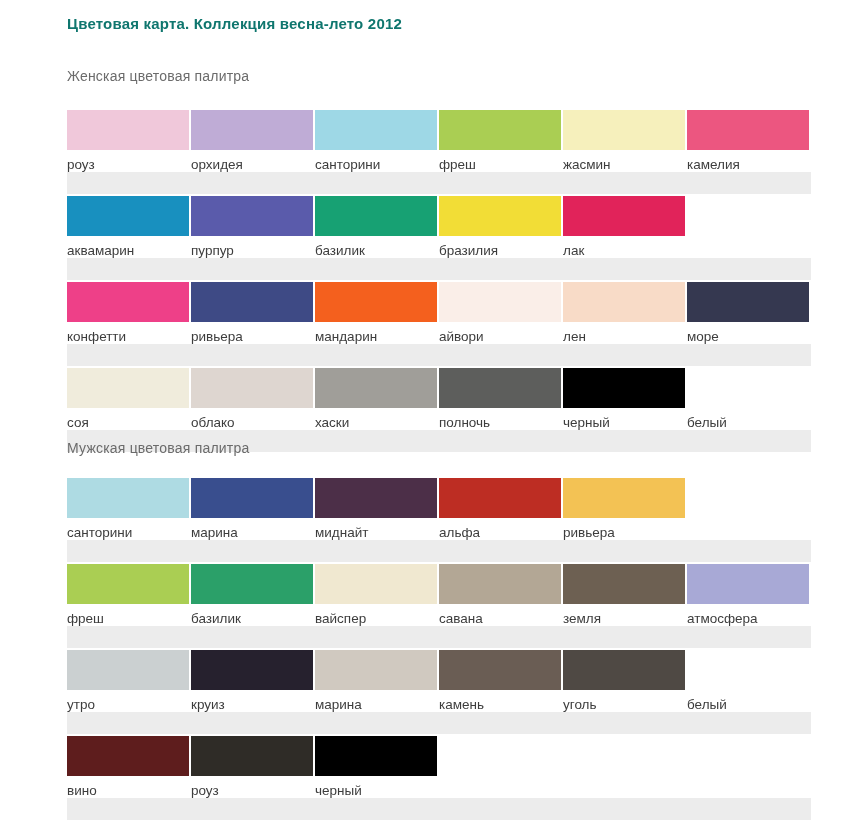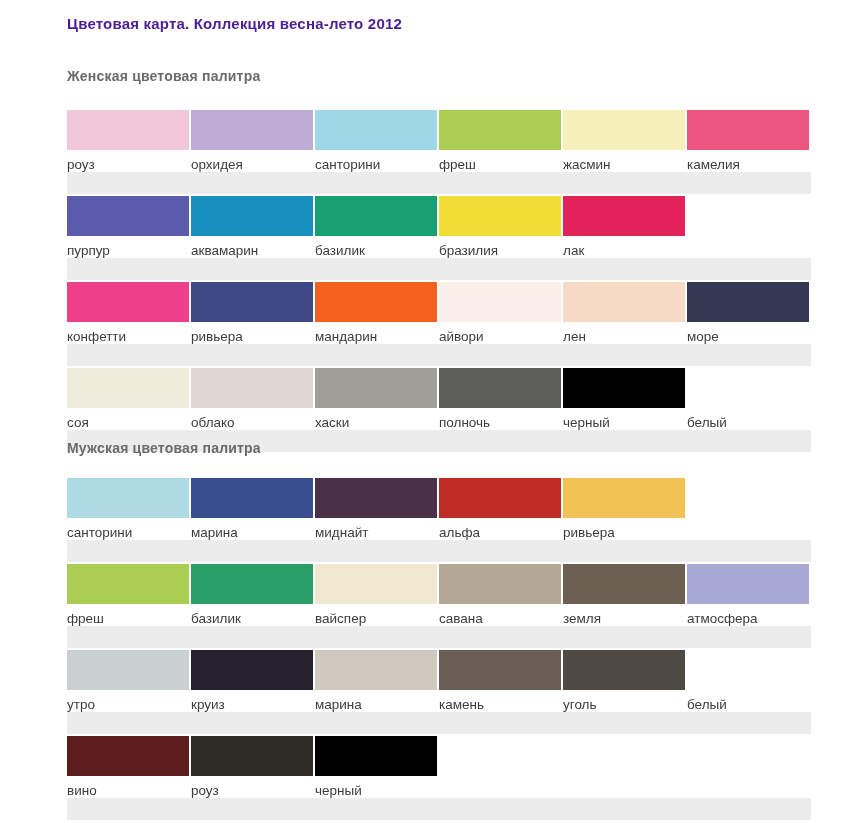--- a/index.html
+++ b/index.html
@@ -19,30 +19,30 @@
     width: 861px;
     height: 823px;
     box-sizing: border-box;
   }
   .main-title {
     position: absolute;
     left: 67px;
     top: 15px;
     font-size: 15px;
     font-weight: bold;
-    color: #4c1d95;
+    color: #0f766e;
     letter-spacing: 0.2px;
     white-space: nowrap;
     text-align: right;
   }
   .section-title {
     position: absolute;
     left: 67px;
     font-size: 14px;
-    font-weight: bold;
+    font-weight: normal;
     color: #6b6b6b;
     letter-spacing: 0.2px;
     white-space: nowrap;
   }
   .section-women-title { top: 68px; }
   .section-men-title { top: 440px; }
 
   .palette {
     position: absolute;
     left: 0px;
@@ -130,28 +130,28 @@
           <div class="cell">
             <span class="chip" style="background: rgb(236, 86, 128);"></span>
             <div class="label">камелия</div>
           </div>
         </div>
       </div>
       <div class="row">
         <div class="row-stripe"></div>
         <div class="swatches">
           <div class="cell">
+            <span class="chip" style="background: rgb(24, 144, 191);"></span>
+            <div class="label">аквамарин</div>
+          </div>
+          <div class="cell">
             <span class="chip" style="background: rgb(90, 91, 171);"></span>
             <div class="label">пурпур</div>
           </div>
           <div class="cell">
-            <span class="chip" style="background: rgb(24, 144, 191);"></span>
-            <div class="label">аквамарин</div>
-          </div>
-          <div class="cell">
             <span class="chip" style="background: rgb(23, 161, 115);"></span>
             <div class="label">базилик</div>
           </div>
           <div class="cell">
             <span class="chip" style="background: rgb(242, 221, 54);"></span>
             <div class="label">бразилия</div>
           </div>
           <div class="cell">
             <span class="chip" style="background: rgb(225, 35, 90);"></span>
             <div class="label">лак</div>

